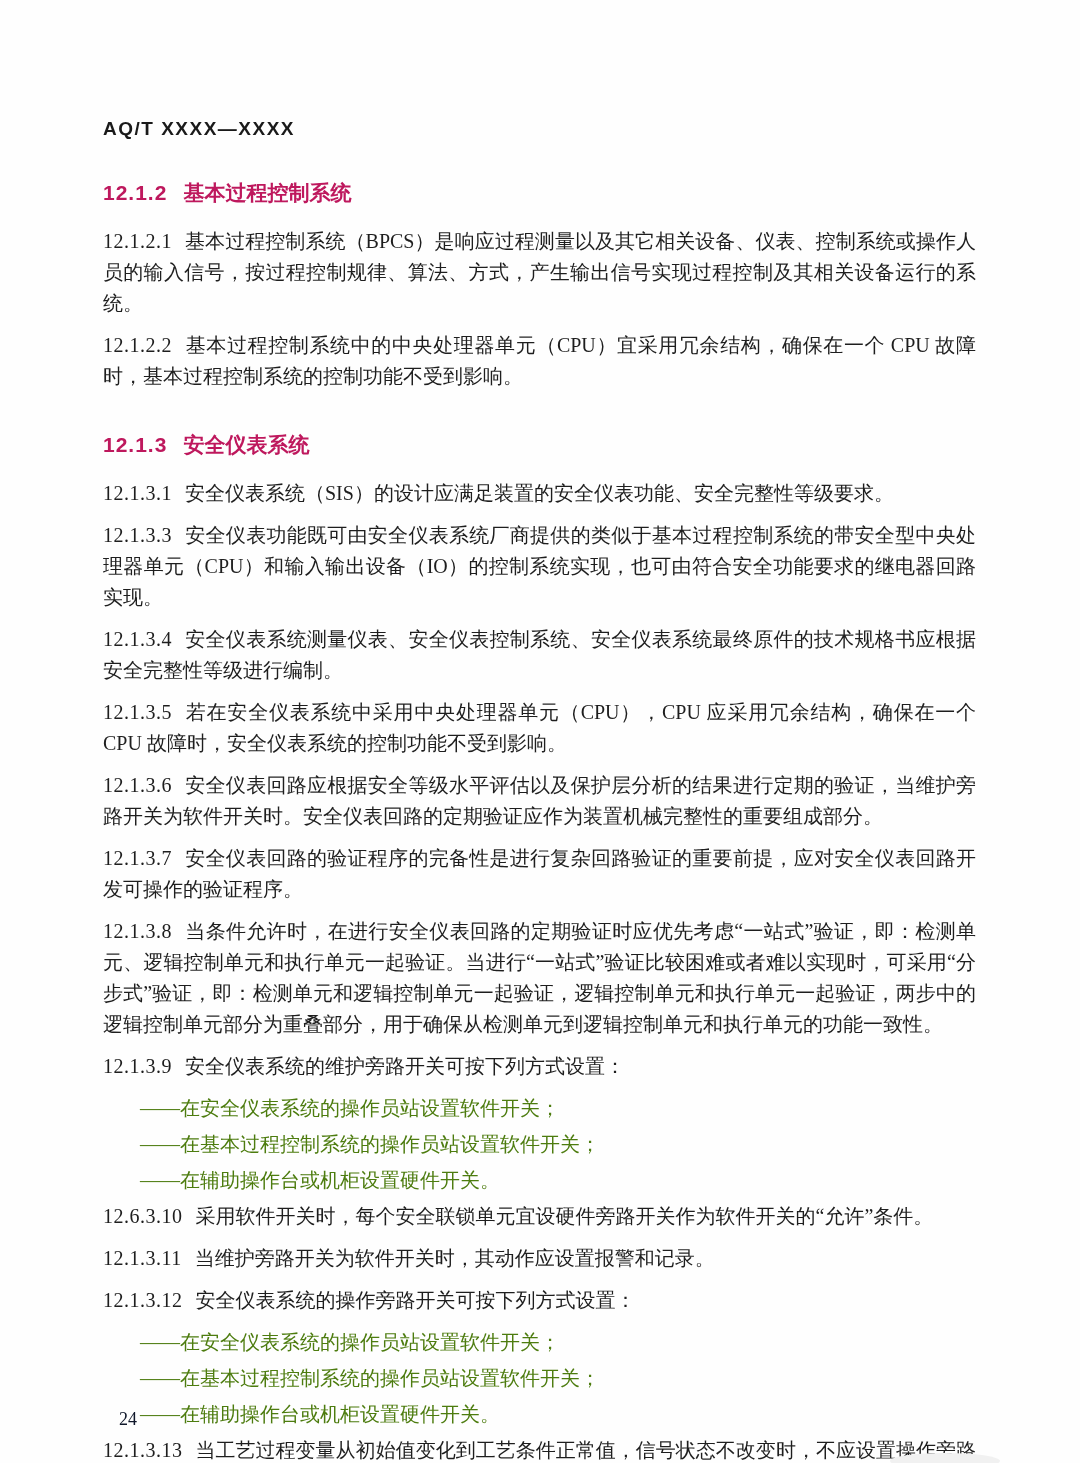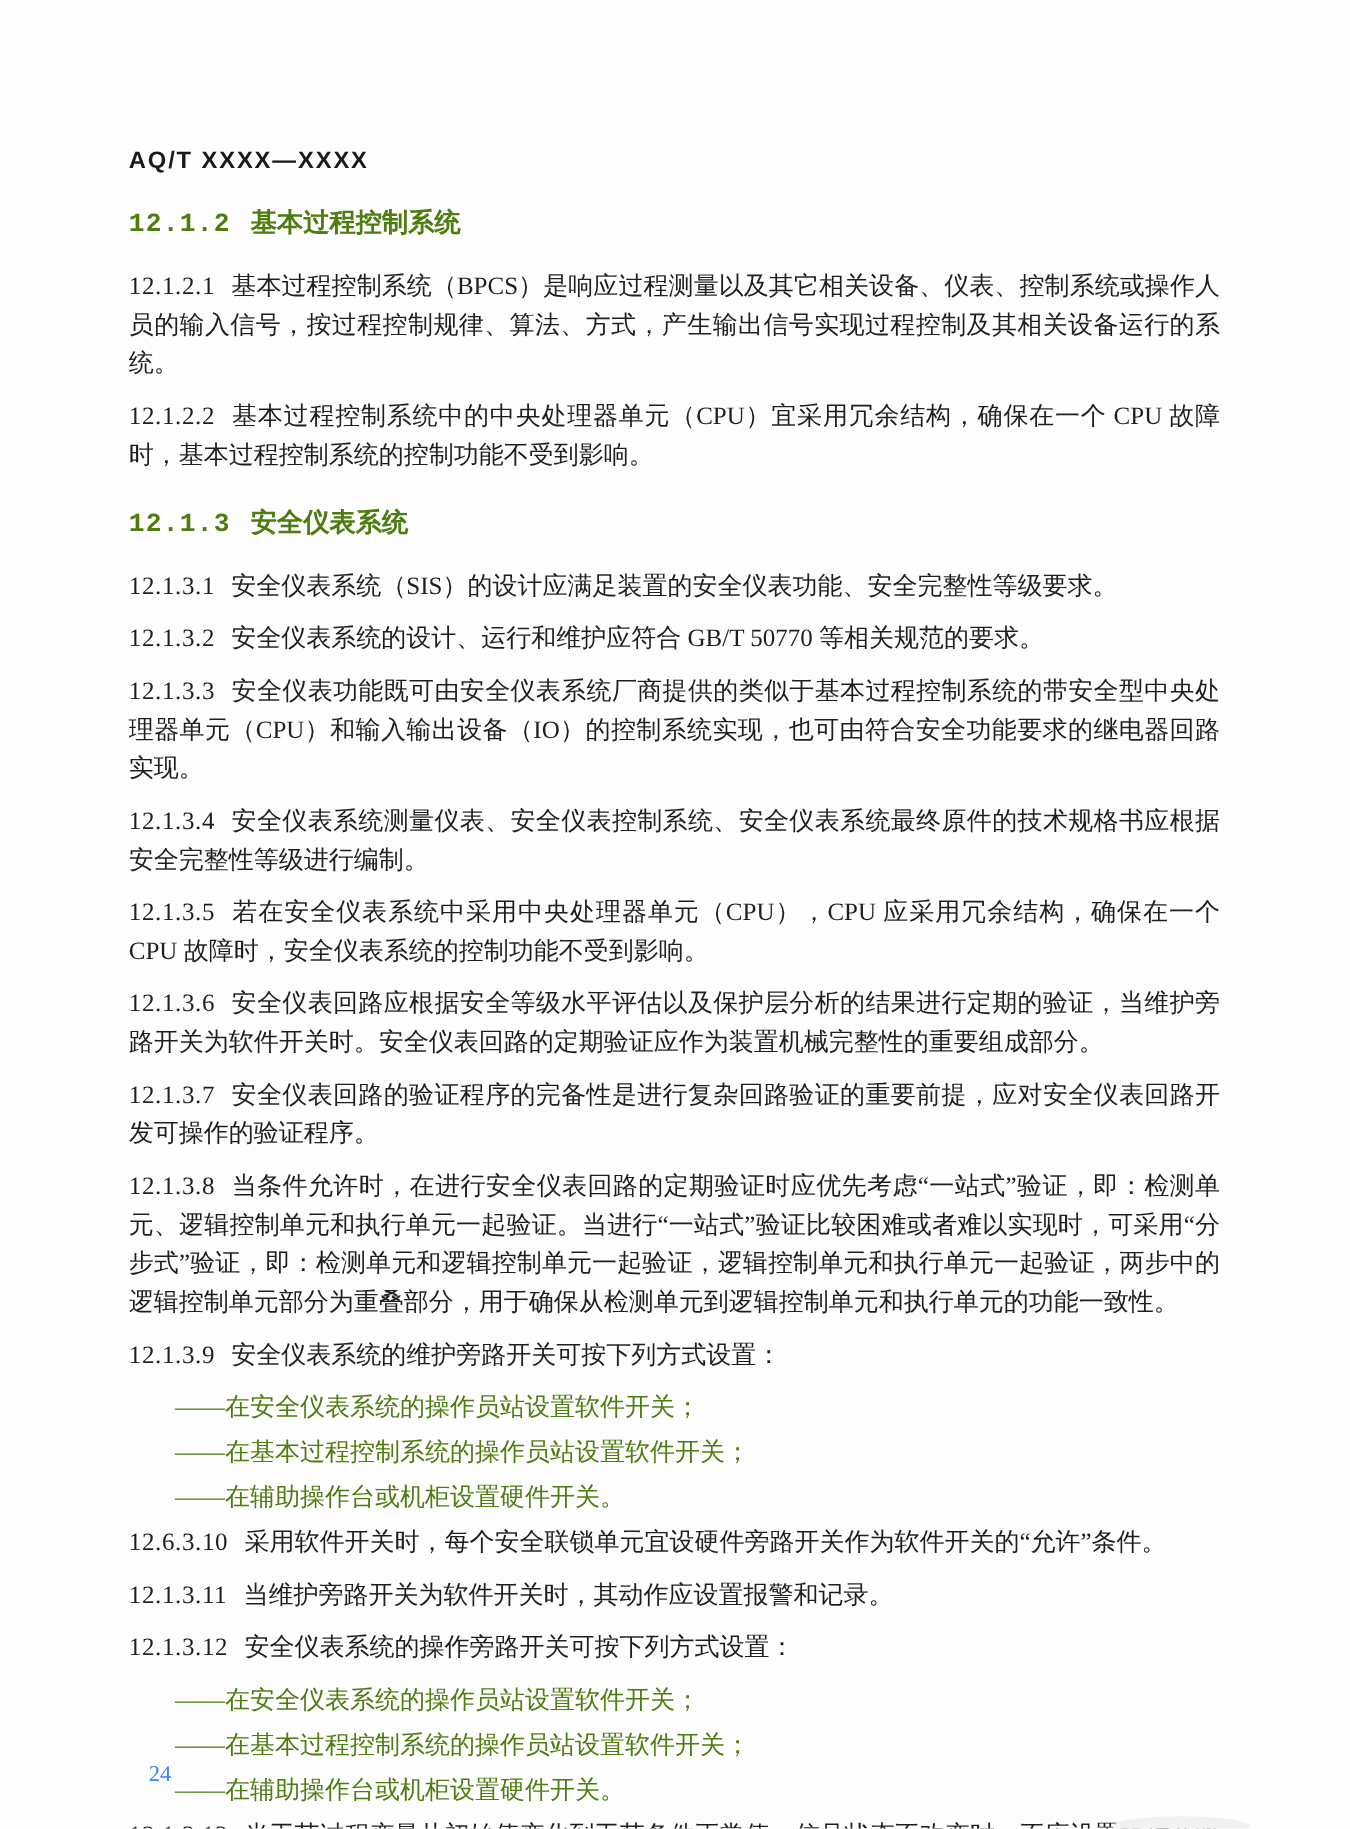--- a/index.html
+++ b/index.html
@@ -15,25 +15,25 @@
     overflow: hidden;
   }
   .doc-number {
     font-family: "Liberation Sans", sans-serif;
     font-size: 19px;
     font-weight: 600;
     letter-spacing: 1.5px;
     color: #1a1a1a;
   }
   h2.section-heading {
-    font-family: Liberation Mono, monospace;
+    font-family: Liberation Sans, sans-serif;
     font-size: 21px;
     font-weight: 700;
-    color: #4d7c0f;
-    margin: 28px 0 20px 0;
+    color: #be185d;
+    margin: 40px 0 20px 0;
     line-height: 26px;
   }
   h2.section-heading .hnum {
     font-weight: 600;
     margin-right: 16px;
     letter-spacing: 1px;
   }
   p.clause {
     font-size: 20px;
     line-height: 31px;
@@ -54,21 +54,21 @@
     padding-left: 37px;
     text-align: justify;
     color: #4d7c0f;
   }
   .page-number {
     position: absolute;
     left: 119px;
     bottom: 33px;
     font-family: "Liberation Serif", serif;
     font-size: 18px;
-    color: #3b82f6;
+    color: #0f172a;
   }
   .scan-artifact {
     position: absolute;
     left: 890px;
     bottom: -6px;
     width: 110px;
     height: 16px;
     background: #f1f1f1;
     border-radius: 50%;
   }
@@ -92,23 +92,20 @@
   <p class="clause">
     <span class="cnum">12.1.2.2</span><span>基本过程控制系统中的中央处理器单元（CPU）宜采用冗余结构，确保在一个 CPU 故障时，基本过程控制系统的控制功能不受到影响。</span>
   </p>
 
   <h2 class="section-heading">
     <span class="hnum">12.1.3</span><span>安全仪表系统</span>
   </h2>
 
   <p class="clause">
     <span class="cnum">12.1.3.1</span><span>安全仪表系统（SIS）的设计应满足装置的安全仪表功能、安全完整性等级要求。</span>
-  </p>
-  <p class="clause">
-    <span class="cnum">12.1.3.2</span><span>安全仪表系统的设计、运行和维护应符合 GB/T 50770 等相关规范的要求。</span>
   </p>
   <p class="clause">
     <span class="cnum">12.1.3.3</span><span>安全仪表功能既可由安全仪表系统厂商提供的类似于基本过程控制系统的带安全型中央处理器单元（CPU）和输入输出设备（IO）的控制系统实现，也可由符合安全功能要求的继电器回路实现。</span>
   </p>
   <p class="clause">
     <span class="cnum">12.1.3.4</span><span>安全仪表系统测量仪表、安全仪表控制系统、安全仪表系统最终原件的技术规格书应根据安全完整性等级进行编制。</span>
   </p>
   <p class="clause">
     <span class="cnum">12.1.3.5</span><span>若在安全仪表系统中采用中央处理器单元（CPU），CPU 应采用冗余结构，确保在一个 CPU 故障时，安全仪表系统的控制功能不受到影响。</span>
   </p>

